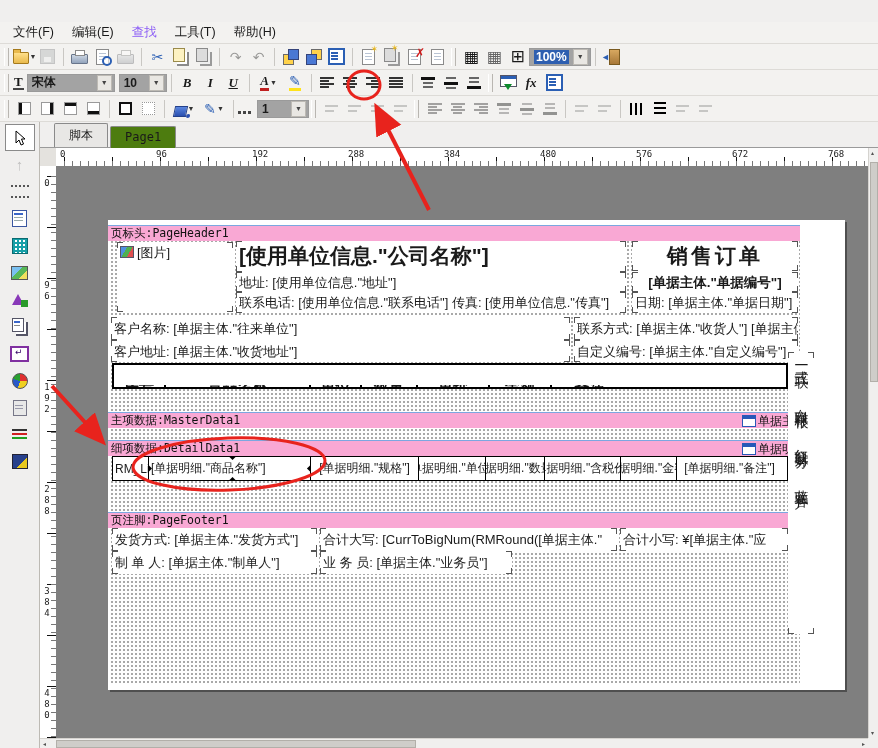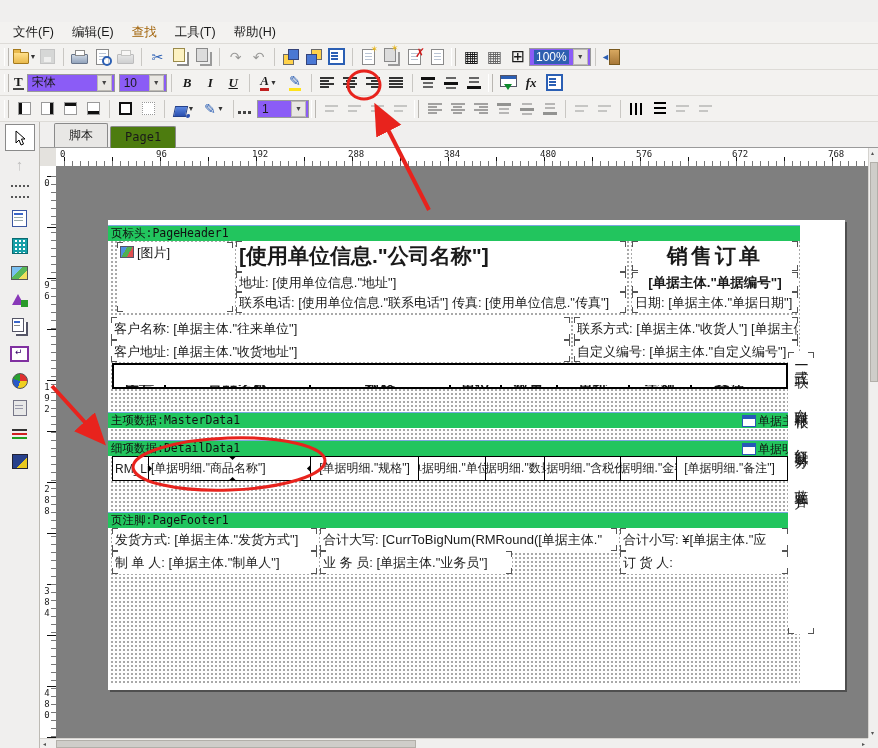--- a/index.html
+++ b/index.html
@@ -11,32 +11,32 @@
     display:flex;align-items:center;padding-left:6px;box-sizing:border-box;border-bottom:1px solid #9db8d6;}
   .app-ico{width:15px;height:15px;border-radius:3px;background:linear-gradient(135deg,#4aa3e8,#1e63c0);
     position:relative;margin-right:6px;flex:none;}
   .app-ico::after{content:"";position:absolute;left:3px;top:4px;width:8px;height:5px;
     border-left:2px solid #fff;border-bottom:2px solid #d4f0c0;transform:rotate(-45deg);}
   #win-title{font-size:12px;color:#14202c;}
   
   #menubar{left:0;top:22px;width:878px;height:22px;background:#f3f2f0;border-bottom:1px solid #dddbd7;
     display:flex;align-items:center;padding-left:4px;box-sizing:border-box;}
   .mi{padding:2px 9px;font-size:12.5px;}
-  .mi.dis{color:#a16207;}
+  .mi.dis{color:#8b5cf6;}
   
   .tb{left:0;width:878px;height:26px;background:#f3f2f0;border-bottom:1px solid #dddbd7;
     display:flex;align-items:center;box-sizing:border-box;padding-left:2px;}
   #tb1{top:44px;} #tb2{top:70px;} #tb3{top:96px;}
   .grip{width:3px;height:18px;border-left:1px solid #fff;border-right:1px solid #b9b6b1;margin:0 4px 0 2px;flex:none;}
   .sep{width:1px;height:18px;background:#c9c7c3;margin:0 4px;flex:none;}
   .tbb{width:23px;height:22px;display:flex;align-items:center;justify-content:center;flex:none;position:relative;border-radius:2px;}
   .tbb.dis{opacity:.42;filter:grayscale(.8);}
   .dd{font-size:7px;color:#333;margin-left:1px;flex:none;}
-  .combo{display:flex;align-items:center;background:#8b5cf6;border:1px solid #9a9a9a;height:18px;
-    padding:0 2px 0 4px;box-sizing:border-box;flex:none;}
+  .combo{display:flex;align-items:center;background:#a3a3a3;border:1px solid #9a9a9a;height:18px;
+    padding:0 2px 0 4px;box-sizing:border-box;flex:none;font-weight:bold;}
   .combo .cval{font-size:12px;white-space:nowrap;overflow:hidden;}
   .combo .cbtn{width:13px;height:14px;background:#e9e7e3;border:1px solid #bdbab4;display:flex;
     align-items:center;justify-content:center;font-size:7px;color:#444;margin-left:4px;}
   .cval.hl{background:#2e5fb0;color:#fff;padding:0 2px;}
   .gly{font-style:normal;font-size:14px;line-height:1;}
   
   .ic{display:inline-block;position:relative;font-style:normal;flex:none;}
   .i-open{width:14px;height:10px;background:linear-gradient(#ffdf8a,#e9ba4d);border:1px solid #a57a1d;border-radius:1px;margin-top:3px;}
   .i-open::before{content:"";position:absolute;top:-4px;left:-1px;width:6px;height:3px;background:#e9ba4d;border:1px solid #a57a1d;border-bottom:none;}
   .i-save{width:13px;height:13px;background:#a9b3bf;border:1px solid #7d8793;}
@@ -146,21 +146,21 @@
   #vruler{left:40px;top:166px;width:16px;height:572px;background:#fff;border-right:1px solid #9a9a9a;overflow:hidden;
     background-image:repeating-linear-gradient(#777 0 1px,transparent 1px 8px),repeating-linear-gradient(#111 0 1px,transparent 1px 51px);
     background-size:5px 572px,9px 572px;background-position:right 10px,right 10px;background-repeat:no-repeat;}
   #vruler .rl{position:absolute;left:2px;font-size:9px;font-family:"DejaVu Sans Mono",monospace;color:#222;
     writing-mode:vertical-lr;text-orientation:upright;letter-spacing:1px;}
   #canvas{left:56px;top:166px;width:812px;height:572px;background:#7f7f7f;}
   
   #page{position:absolute;left:52px;top:54px;width:737px;height:470px;background:#fff;box-shadow:2px 2px 0 #4f4f4f;}
   #gridarea{position:absolute;left:2px;top:4px;width:690px;height:461px;
     background-image:radial-gradient(circle,#a6a6a6 .7px,transparent .9px);background-size:4px 4px;}
-  .band{position:absolute;left:0;width:692px;height:16px;background:#22c55e;border-top:1px solid #7ba7e0;
+  .band{position:absolute;left:0;width:692px;height:16px;background:#f9a8d4;border-top:1px solid #7ba7e0;
     font-family:"DejaVu Sans Mono",monospace;font-size:11.5px;line-height:15px;padding-left:3px;box-sizing:border-box;
     white-space:nowrap;overflow:hidden;color:#111;}
   .blink{position:absolute;right:0;top:0;height:16px;width:58px;display:flex;align-items:center;overflow:hidden;
     font-size:12px;font-family:"Liberation Sans",sans-serif;}
   .i-link{width:12px;height:10px;border:1px solid #2858b8;background:#fff;flex:none;margin-right:2px;
     background-image:linear-gradient(#2858b8,#2858b8);background-repeat:no-repeat;background-size:12px 3px;}
   .fld{position:absolute;background-color:#fff;white-space:nowrap;overflow:hidden;font-size:13px;
     line-height:1.4;padding:2px 3px;box-sizing:border-box;
     background-image:linear-gradient(#555,#555),linear-gradient(#555,#555),linear-gradient(#555,#555),linear-gradient(#555,#555),
       linear-gradient(#555,#555),linear-gradient(#555,#555),linear-gradient(#555,#555),linear-gradient(#555,#555);
@@ -535,21 +535,20 @@
       <div class="fld" style="left:128px;top:72px;width:390px;height:21px">联系电话: [使用单位信息."联系电话"] 传真: [使用单位信息."传真"]</div>
       <div class="fld" style="left:524px;top:72px;width:166px;height:21px">日期: [单据主体."单据日期"]</div>
       <div class="fld" style="left:3px;top:97px;width:459px;height:23px;line-height:1.5">客户名称: [单据主体."往来单位"]</div>
       <div class="fld" style="left:466px;top:97px;width:224px;height:23px;line-height:1.5">联系方式: [单据主体."收货人"] [单据主体."收货人电话"]</div>
       <div class="fld" style="left:3px;top:120px;width:459px;height:22px;line-height:1.5">客户地址: [单据主体."收货地址"]</div>
       <div class="fld" style="left:466px;top:120px;width:224px;height:22px;line-height:1.5">自定义编号: [单据主体."自定义编号"]</div>
 
       <div class="trow" id="thead">
         <span class="tc" style="width:52px">序号</span>
         <span class="tc" style="width:145px">货品名称</span>
-        <span class="tc" style="width:140px">规格</span>
         <span class="tc" style="width:51px">单位</span>
         <span class="tc" style="width:56px">数量</span>
         <span class="tc" style="width:72px">单价</span>
         <span class="tc" style="width:62px">金额</span>
         <span class="tc" style="width:75px">备注</span>
       </div>
 
       <div class="band" style="top:192px"><span>主项数据:MasterData1</span>
         <span class="blink">
             <i class="i-link"></i>
@@ -581,21 +580,20 @@
         <span class="tc" style="width:105px">[单据明细."备注"]</span>
       </div>
 
       <div class="band" style="top:292px">页注脚:PageFooter1</div>
 
       <div class="fld" style="left:4px;top:308px;width:205px;height:23px;line-height:1.5">发货方式: [单据主体."发货方式"]</div>
       <div class="fld" style="left:212px;top:308px;width:297px;height:23px;line-height:1.5">合计大写: [CurrToBigNum(RMRound([单据主体."</div>
       <div class="fld" style="left:512px;top:308px;width:168px;height:23px;line-height:1.5">合计小写: ¥[单据主体."应</div>
       <div class="fld" style="left:4px;top:331px;width:205px;height:23px;line-height:1.5">制 单 人: [单据主体."制单人"]</div>
       <div class="fld" style="left:212px;top:331px;width:192px;height:23px;line-height:1.5">业 务 员: [单据主体."业务员"]</div>
-      <div class="fld" style="left:512px;top:331px;width:168px;height:23px;line-height:1.5">订 货 人:</div>
 
       <div id="copies">
         <span>一式三联</span>
         <span>白联存根</span>
         <span>红联财务</span>
         <span>蓝联客户</span>
       </div>
     </div>
   </div>
 

